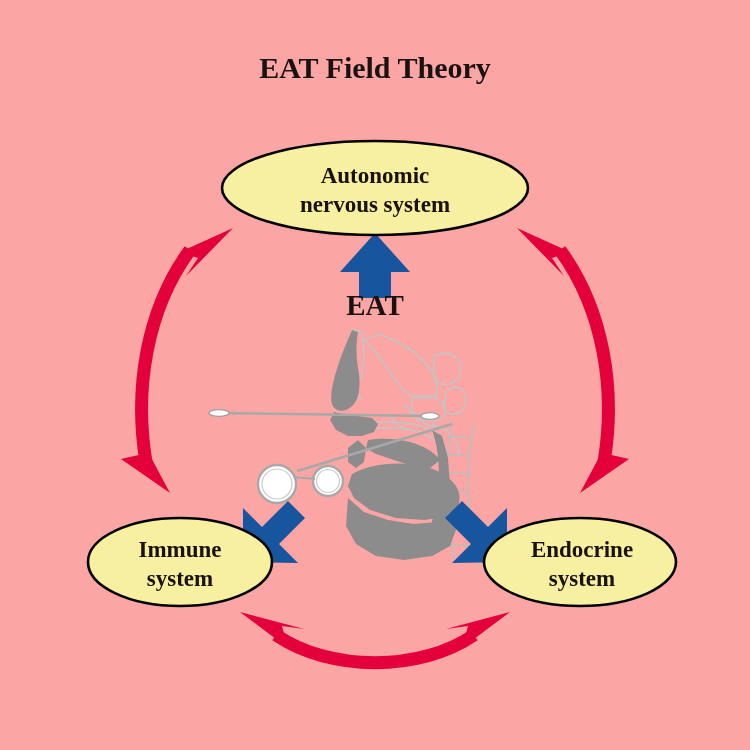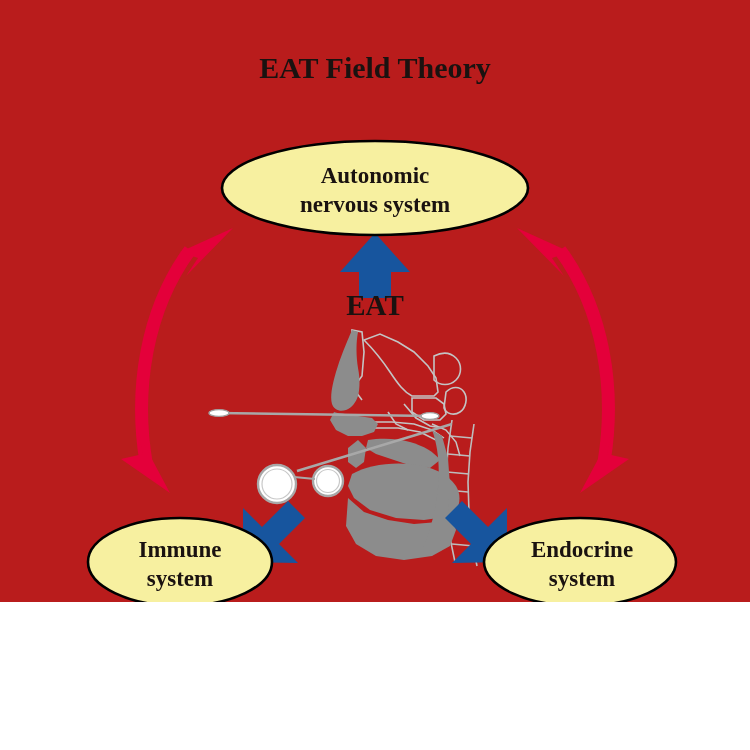--- a/index.html
+++ b/index.html
@@ -3,22 +3,22 @@
 <meta charset="utf-8">
 <style>
   html, body {
     margin: 0;
     padding: 0;
     background: #ffffff;
   }
   #canvas {
     position: relative;
     width: 750px;
-    height: 602px;
-    background: #b91c1c;
+    height: 750px;
+    background: #fca5a5;
     overflow: hidden;
     font-family: "Liberation Serif", "DejaVu Serif", serif;
   }
   #figure-svg {
     position: absolute;
     left: 0;
     top: 0;
     width: 750px;
     height: 750px;
   }

